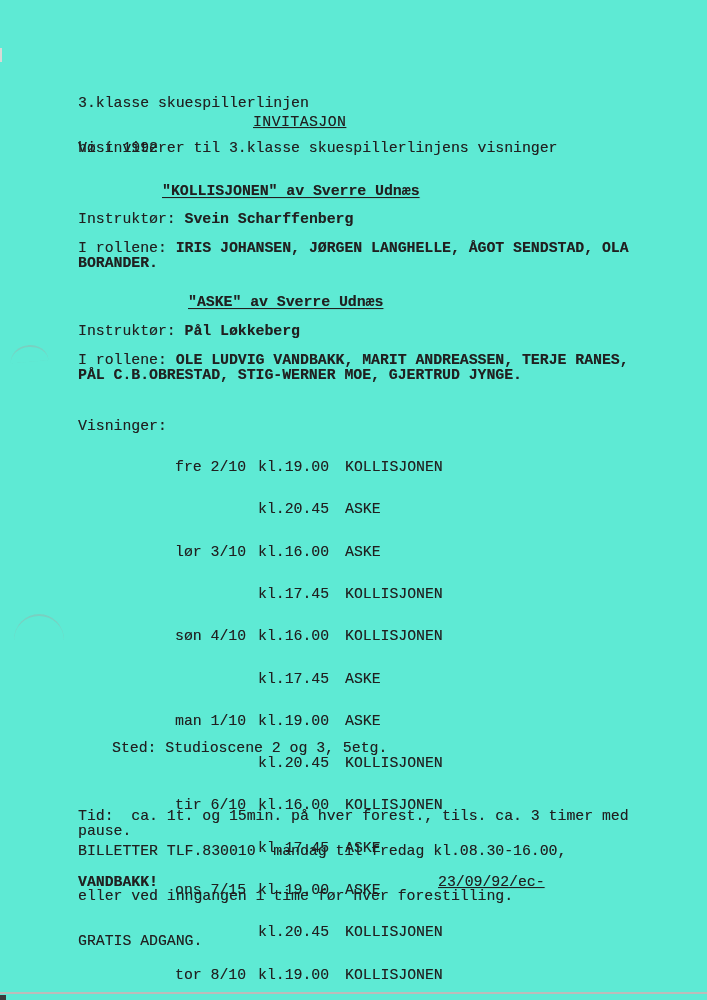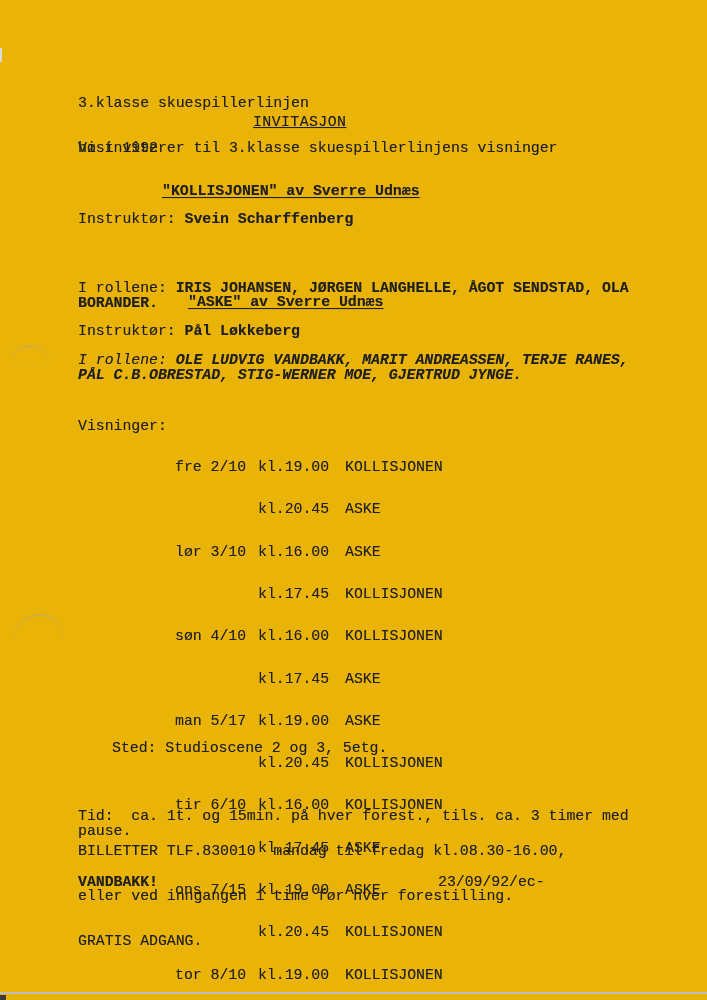--- a/index.html
+++ b/index.html
@@ -1,51 +1,51 @@
 <!DOCTYPE html>
 <html><head>
 <meta charset="utf-8">
 <title>Scanned document</title>
 <style>
   html,body{margin:0;padding:0;background:#f2f2f0;}
   .page{
     position:relative;
     width:707px;height:1000px;
-    background:#eab308;
+    background:#5eead4;
     overflow:hidden;
     font-family:"Liberation Mono","DejaVu Sans Mono",monospace;
     font-size:14.8px;
     line-height:15px;
     color:#202020;
     text-shadow:0.2px 0.2px 0.35px rgba(45,45,45,0.45);
   }
   .t{position:absolute;white-space:pre-wrap;}
   .b{font-weight:bold;}
   .heading{font-weight:bold;text-decoration:underline;text-underline-offset:2px;}
   .spread{letter-spacing:0.45px;text-decoration:underline;}
 
   .pos-header{left:78px;top:66px;}
   .pos-invitasjon{left:253px;top:115px;}
   .pos-intro{left:78px;top:141px;}
   .pos-play1-title{left:162px;top:184px;}
   .pos-play1-instr{left:78px;top:212px;}
-  .pos-play1-roles{left:78px;top:241px;width:575px;margin-top:40px;}
+  .pos-play1-roles{left:78px;top:241px;width:575px;}
   .pos-play2-title{left:188px;top:295px;}
   .pos-play2-instr{left:78px;top:324px;}
-  .pos-play2-roles{left:78px;top:353px;width:575px;font-style:italic;}
+  .pos-play2-roles{left:78px;top:353px;width:575px;}
   .pos-visninger{left:78px;top:419px;}
   .pos-schedule{left:175px;top:432px;line-height:14.1px;}
   .srow{display:flex;height:14.1px;}
   .c-day{width:83px;font-family:Liberation Mono, monospace;}
   .c-time{width:87px;}
   .pos-sted{left:78px;top:741px;margin-left:34px;}
   .pos-tid{left:78px;top:809px;width:575px;}
   .pos-billetter{left:78px;top:814px;}
   .pos-velkommen{left:78px;top:875px;}
-  .pos-datecode{left:438px;top:875px;}
+  .pos-datecode{left:438px;top:875px;text-decoration:underline;}
 
   
   .arc{position:absolute;border-top:2px solid rgba(165,165,162,0.38);
        border-radius:50% 50% 0 0 / 100% 100% 0 0;}
   .arc1{left:10px;top:345px;width:38px;height:15px;transform:rotate(-5deg);}
   .arc2{left:14px;top:614px;width:50px;height:24px;}
   .edge-speck{position:absolute;left:0;top:48px;width:2px;height:14px;background:#d9d9d6;}
   .scan-edge-bottom{position:absolute;left:0;top:992px;width:707px;height:2px;background:#bcbcba;}
   .scan-corner{position:absolute;left:0;top:995px;width:6px;height:5px;background:#3a3a3a;}
 </style>
@@ -79,21 +79,21 @@
 
   <div class="t pos-visninger">Visninger:</div>
 
   <div class="t pos-schedule">
     <div class="srow"><span class="c-day">fre 2/10</span><span class="c-time">kl.19.00</span><span class="c-play">KOLLISJONEN</span></div>
     <div class="srow"><span class="c-day"></span><span class="c-time">kl.20.45</span><span class="c-play">ASKE</span></div>
     <div class="srow"><span class="c-day">lør 3/10</span><span class="c-time">kl.16.00</span><span class="c-play">ASKE</span></div>
     <div class="srow"><span class="c-day"></span><span class="c-time">kl.17.45</span><span class="c-play">KOLLISJONEN</span></div>
     <div class="srow"><span class="c-day">søn 4/10</span><span class="c-time">kl.16.00</span><span class="c-play">KOLLISJONEN</span></div>
     <div class="srow"><span class="c-day"></span><span class="c-time">kl.17.45</span><span class="c-play">ASKE</span></div>
-    <div class="srow"><span class="c-day">man 5/17</span><span class="c-time">kl.19.00</span><span class="c-play">ASKE</span></div>
+    <div class="srow"><span class="c-day">man 1/10</span><span class="c-time">kl.19.00</span><span class="c-play">ASKE</span></div>
     <div class="srow"><span class="c-day"></span><span class="c-time">kl.20.45</span><span class="c-play">KOLLISJONEN</span></div>
     <div class="srow"><span class="c-day">tir 6/10</span><span class="c-time">kl.16.00</span><span class="c-play">KOLLISJONEN</span></div>
     <div class="srow"><span class="c-day"></span><span class="c-time">kl.17.45</span><span class="c-play">ASKE</span></div>
     <div class="srow"><span class="c-day">ons 7/15</span><span class="c-time">kl.19.00</span><span class="c-play">ASKE</span></div>
     <div class="srow"><span class="c-day"></span><span class="c-time">kl.20.45</span><span class="c-play">KOLLISJONEN</span></div>
     <div class="srow"><span class="c-day">tor 8/10</span><span class="c-time">kl.19.00</span><span class="c-play">KOLLISJONEN</span></div>
     
     
     
     

